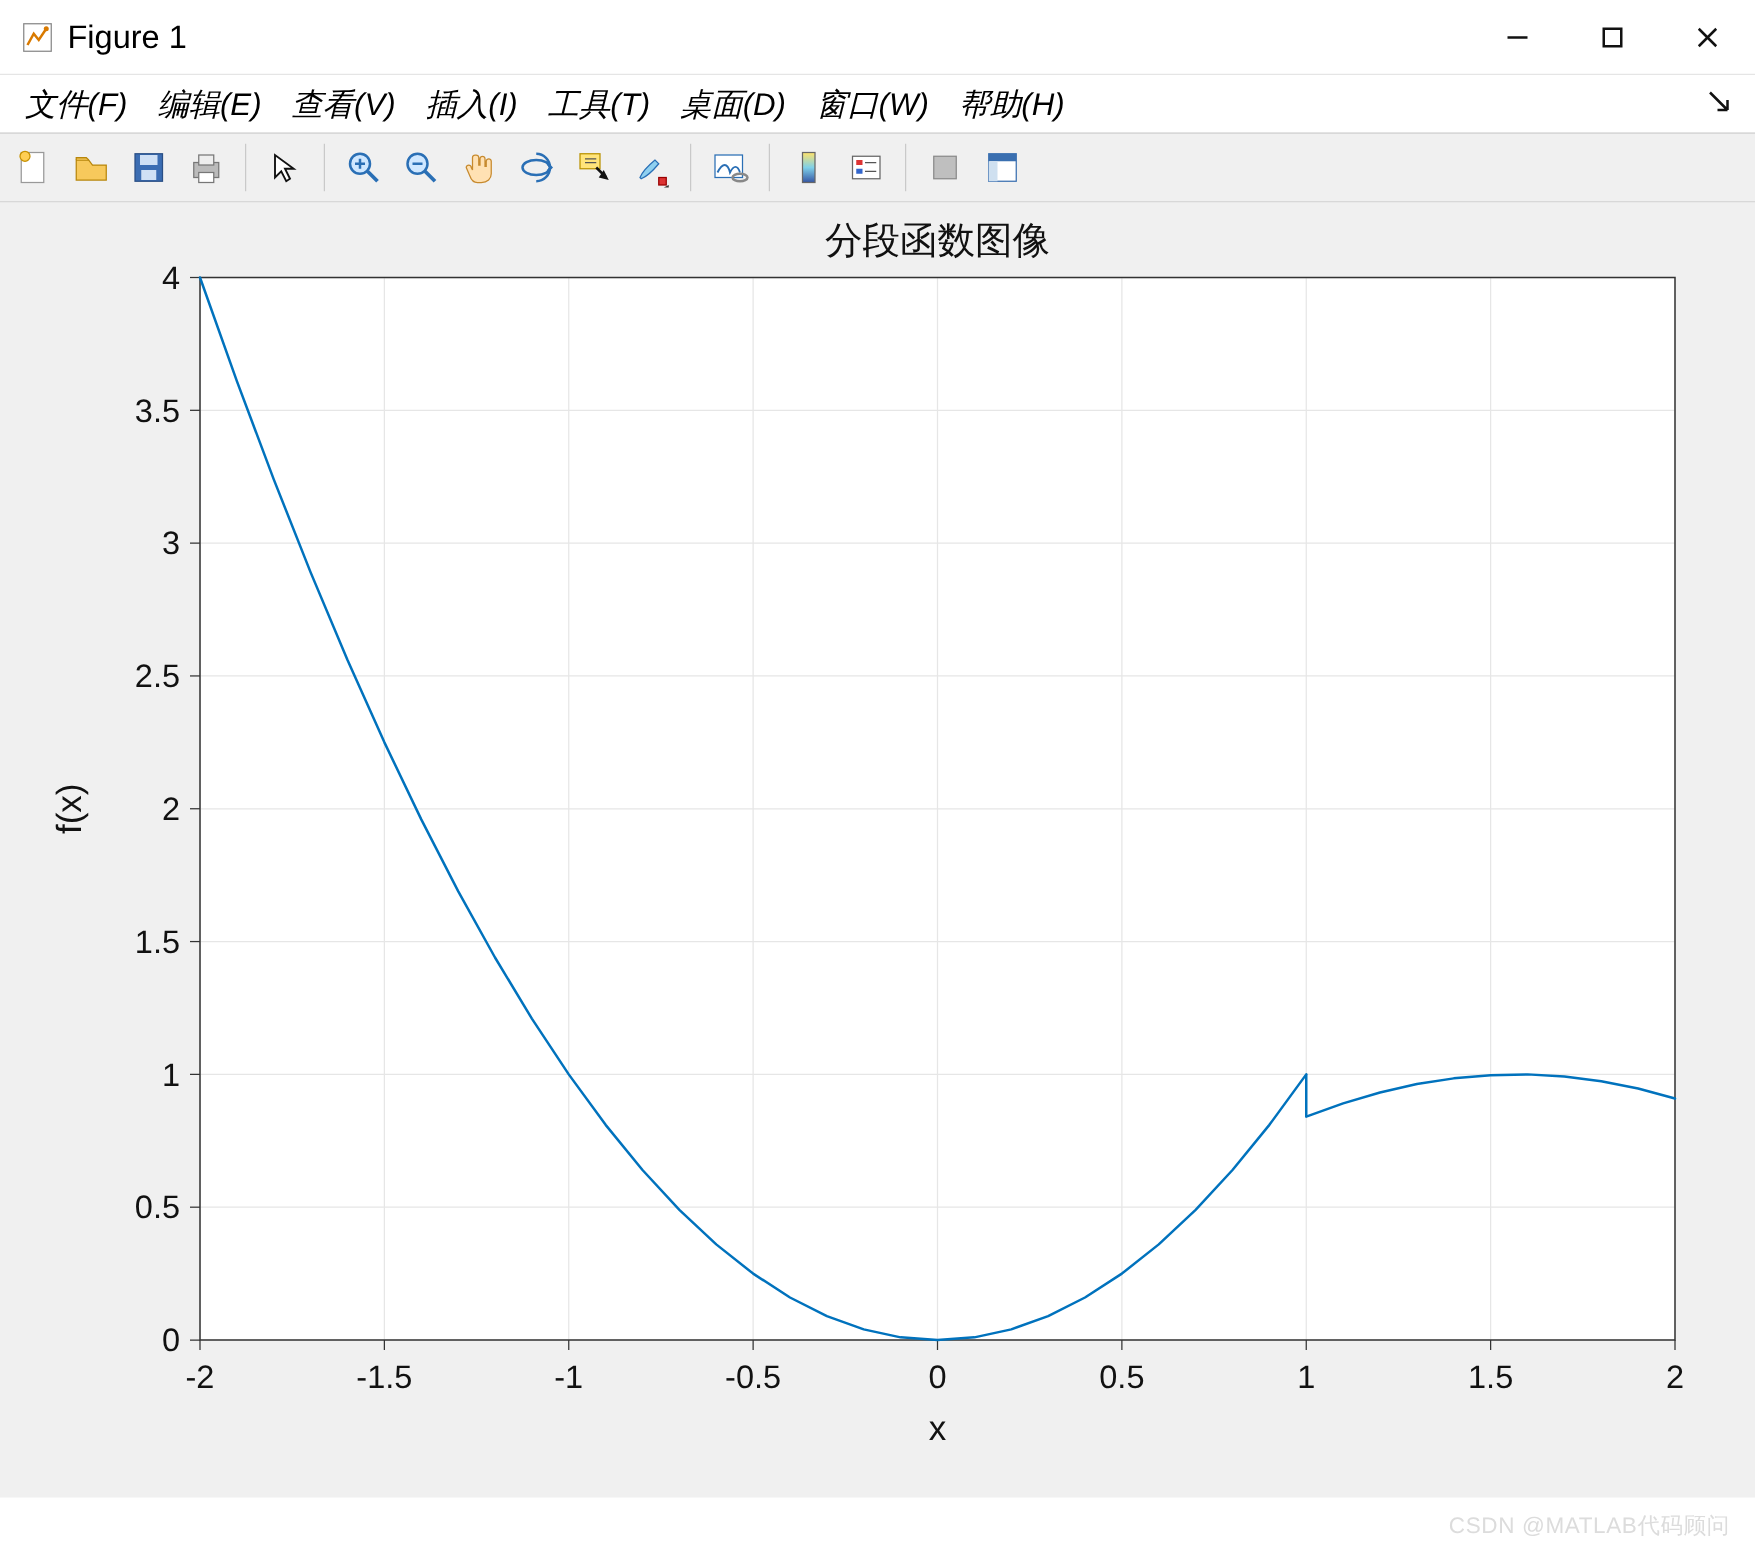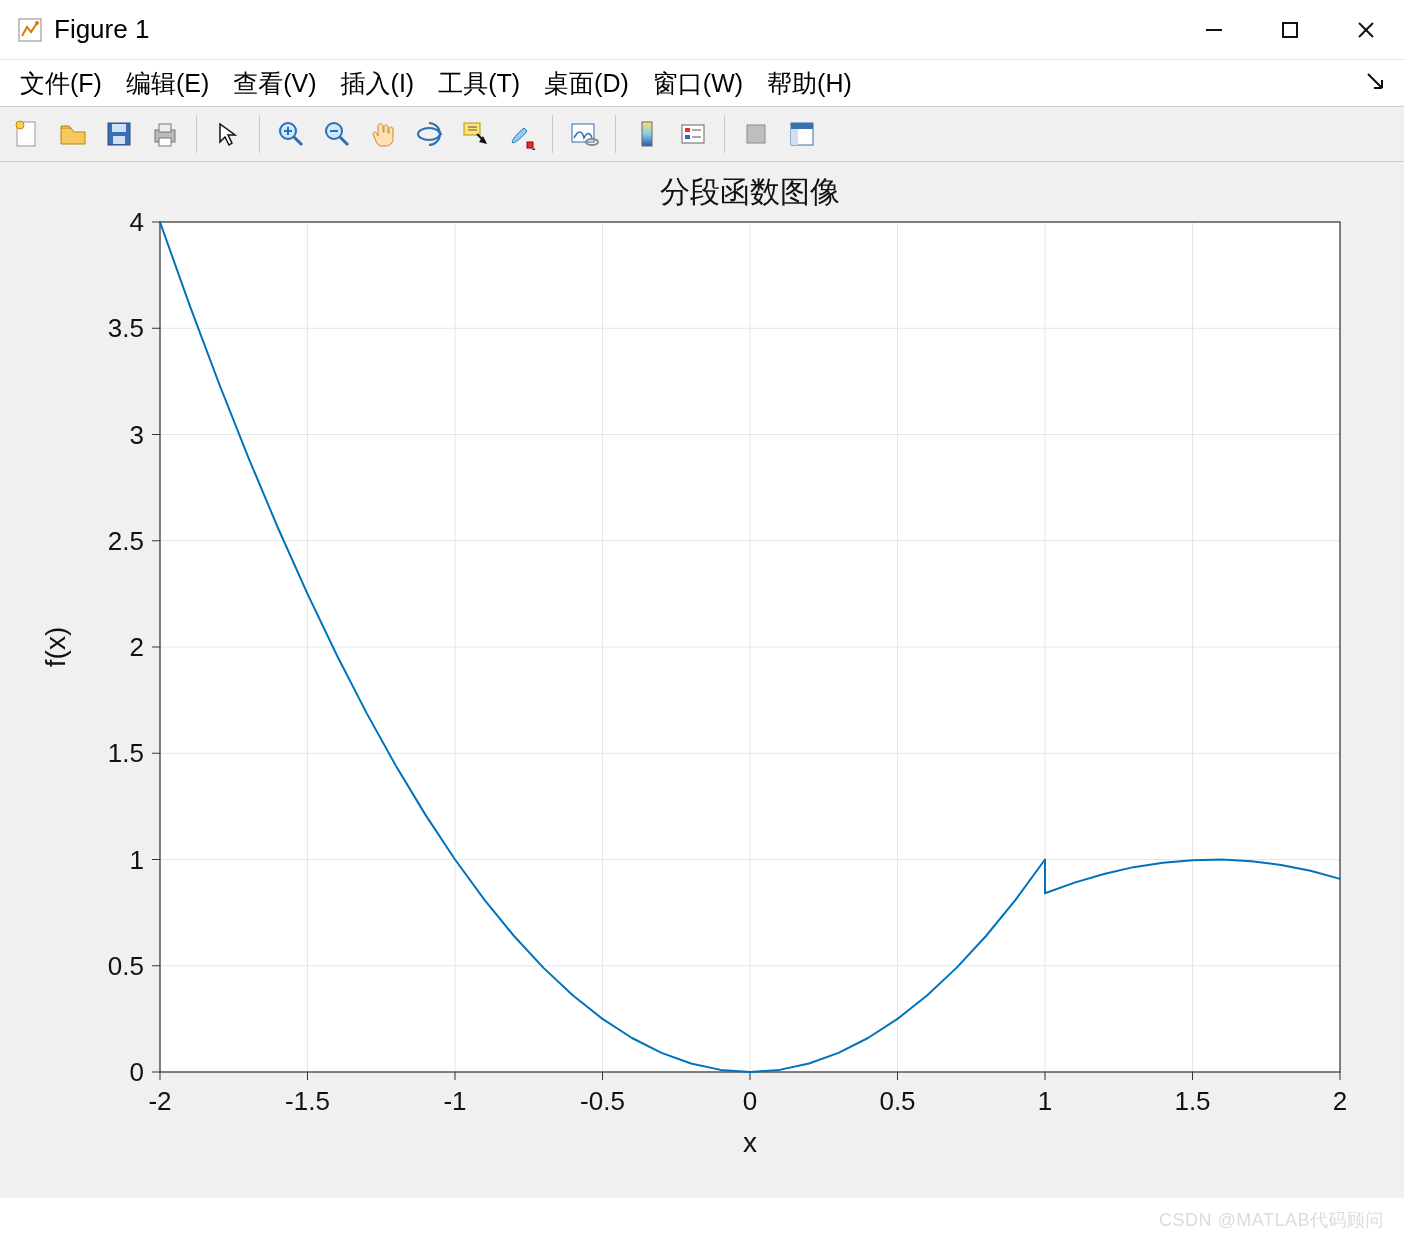--- a/index.html
+++ b/index.html
@@ -39,20 +39,21 @@
   }
   .titlebar .win-btn svg { display:block; }
 
   
   .menubar {
     height: 46px;
     display: flex;
     align-items: center;
     padding: 0 10px;
     background: #fff;
+    font-style: italic;
   }
   .menubar .menu-item {
     font-size: 25px;
     color: #000;
     padding: 4px 10px;
     margin-right: 4px;
   }
   .menubar .dock-arrow {
     margin-left: auto;
     margin-right: 10px;

